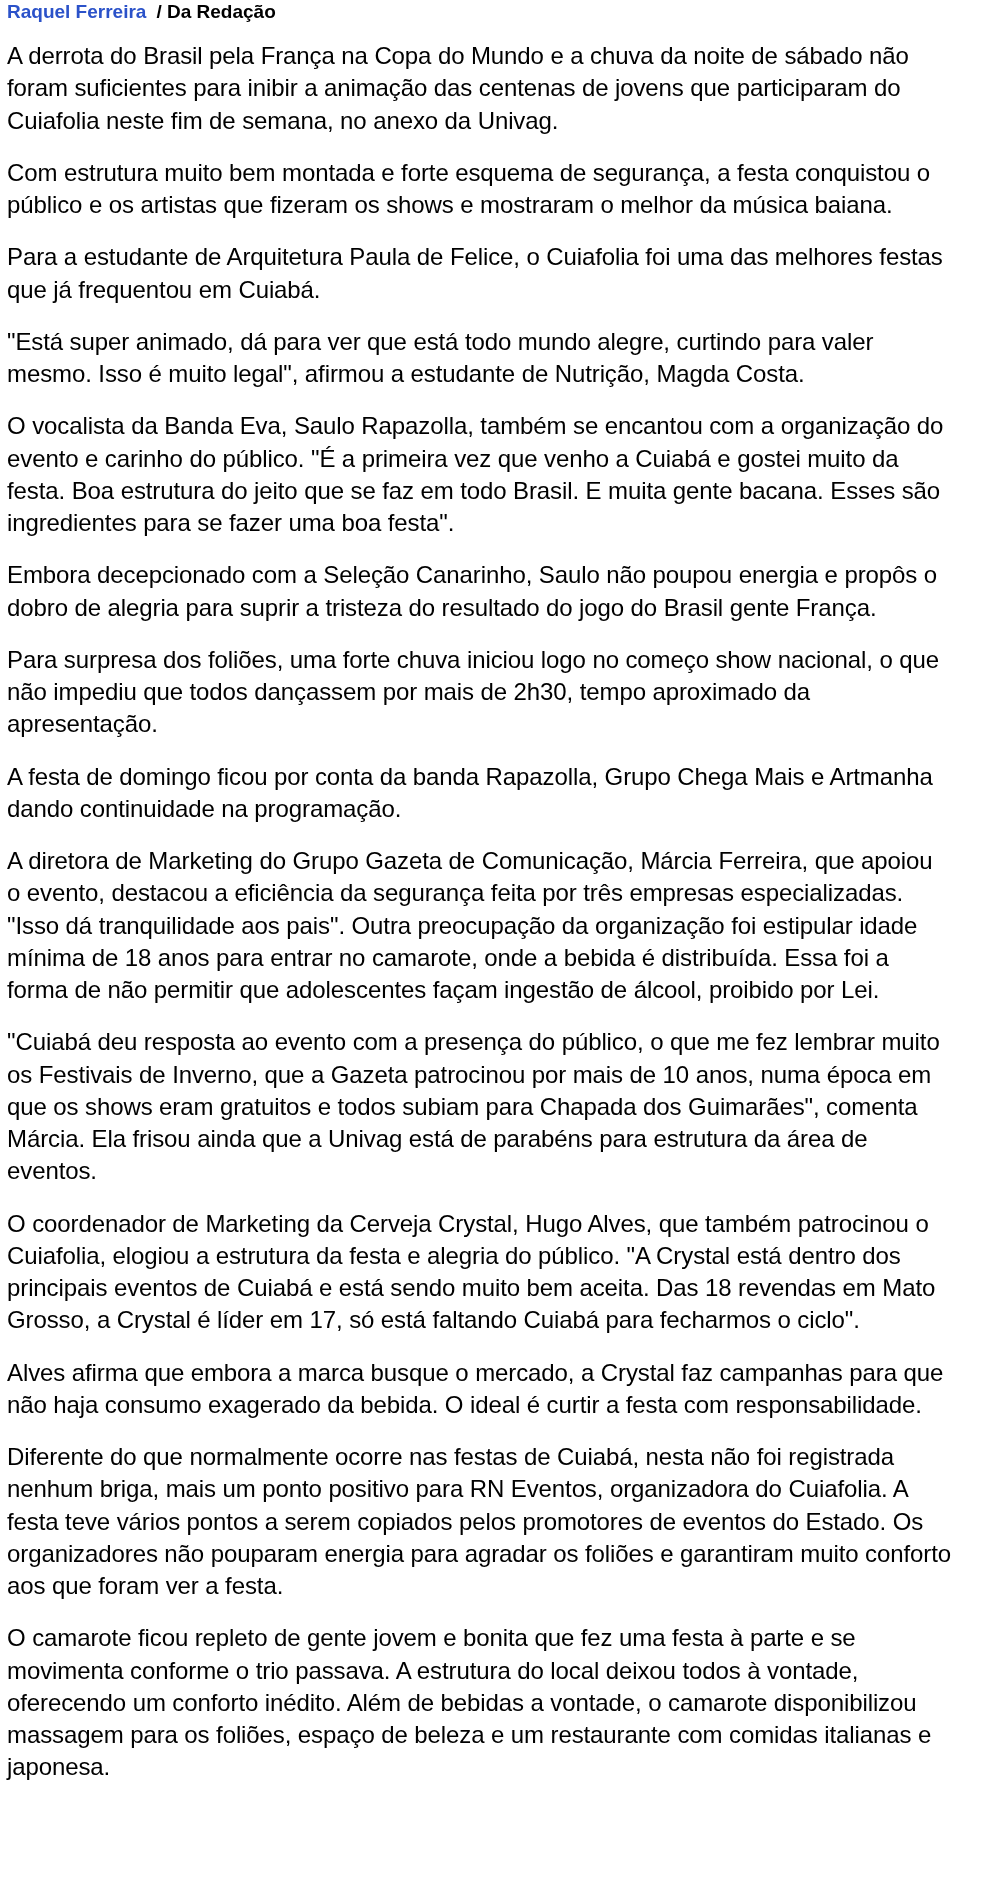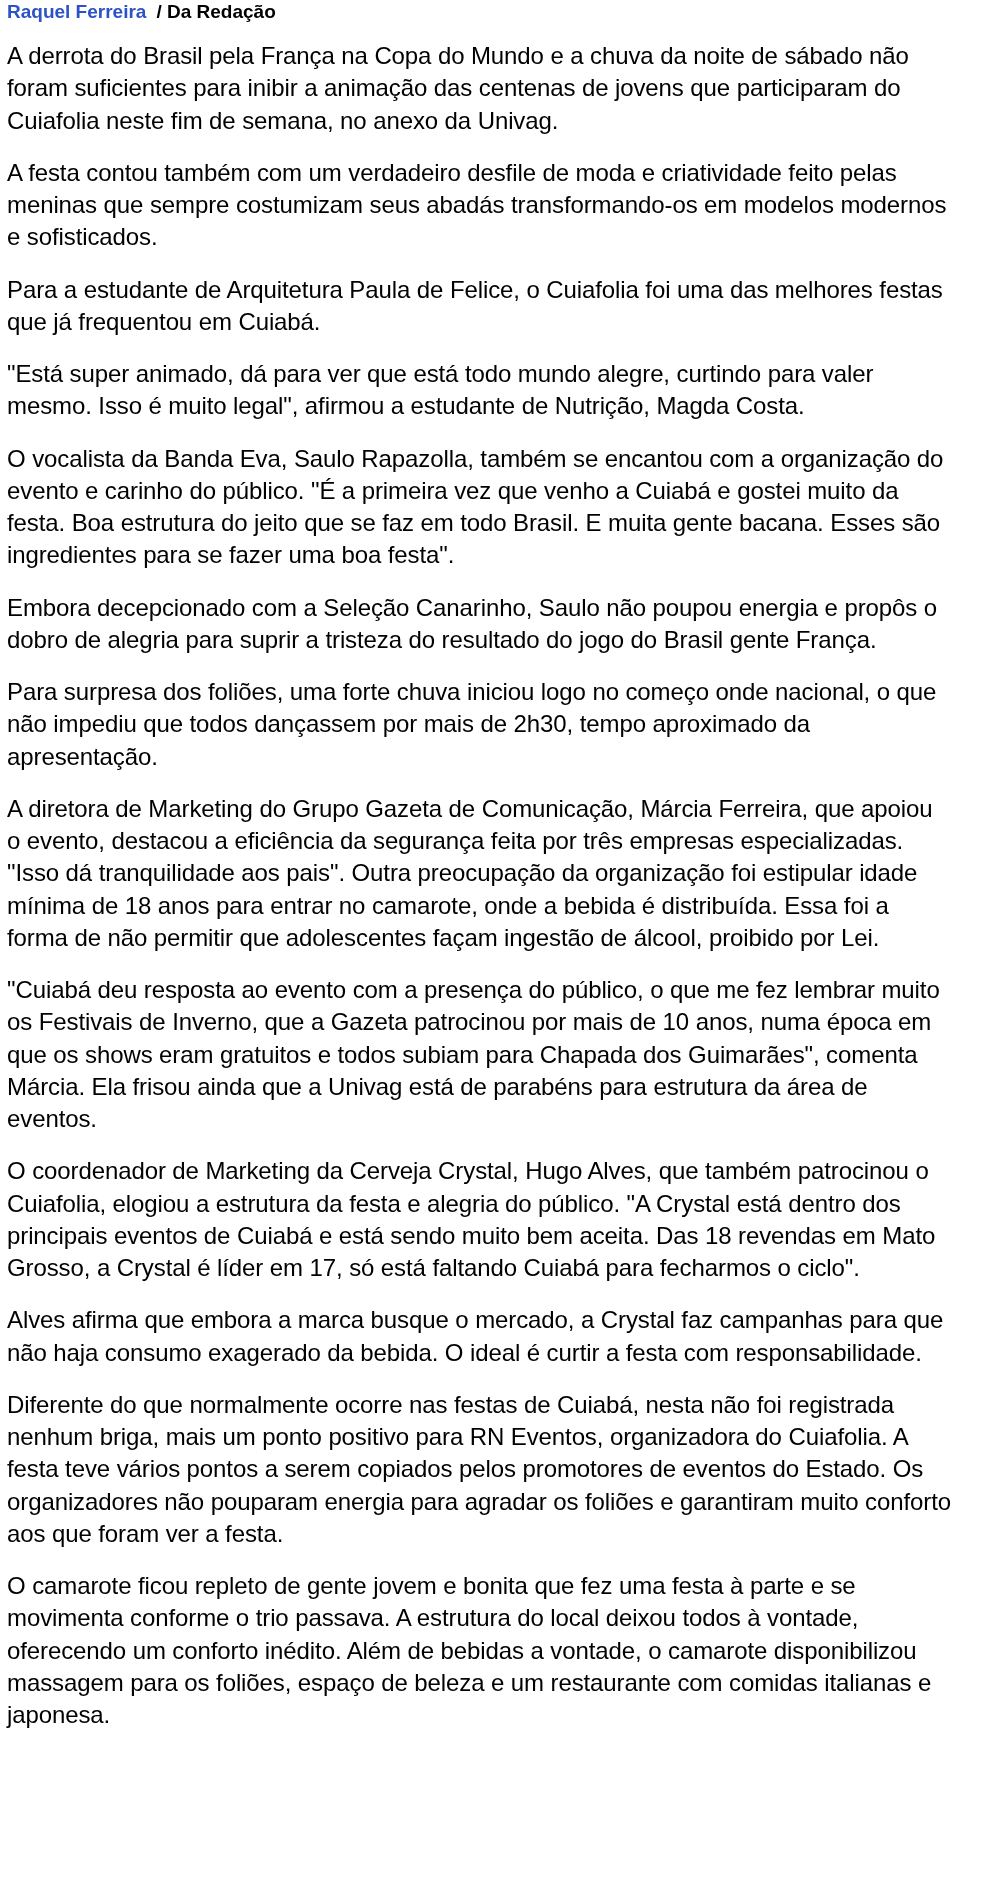--- a/index.html
+++ b/index.html
@@ -41,26 +41,27 @@
 </head>
 <body>
 
 <div class="article">
 
   <div class="byline">
     <a href="#">Raquel Ferreira</a><span class="source">/ Da Redação</span>
   </div>
 
   <p>A derrota do Brasil pela França na Copa do Mundo e a chuva da noite de sábado não foram suficientes para inibir a animação das centenas de jovens que participaram do Cuiafolia neste fim de semana, no anexo da Univag.</p>
-  <p>A festa contou também com um verdadeiro desfile de moda e criatividade feito pelas meninas que sempre costumizam seus abadás transformando-os em modelos modernos e sofisticados.</p>
+  <p>Com estrutura muito bem montada e forte esquema de segurança, a festa conquistou o público e os artistas que fizeram os shows e mostraram o melhor da música baiana.</p>
   <p>Para a estudante de Arquitetura Paula de Felice, o Cuiafolia foi uma das melhores festas que já frequentou em Cuiabá.</p>
   <p>"Está super animado, dá para ver que está todo mundo alegre, curtindo para valer mesmo. Isso é muito legal", afirmou a estudante de Nutrição, Magda Costa.</p>
   <p>O vocalista da Banda Eva, Saulo Rapazolla, também se encantou com a organização do evento e carinho do público. "É a primeira vez que venho a Cuiabá e gostei muito da festa. Boa estrutura do jeito que se faz em todo Brasil. E muita gente bacana. Esses são ingredientes para se fazer uma boa festa".</p>
   <p>Embora decepcionado com a Seleção Canarinho, Saulo não poupou energia e propôs o dobro de alegria para suprir a tristeza do resultado do jogo do Brasil gente França.</p>
-  <p>Para surpresa dos foliões, uma forte chuva iniciou logo no começo onde nacional, o que não impediu que todos dançassem por mais de 2h30, tempo aproximado da apresentação.</p>
+  <p>Para surpresa dos foliões, uma forte chuva iniciou logo no começo show nacional, o que não impediu que todos dançassem por mais de 2h30, tempo aproximado da apresentação.</p>
+  <p>A festa de domingo ficou por conta da banda Rapazolla, Grupo Chega Mais e Artmanha dando continuidade na programação.</p>
   <p>A diretora de Marketing do Grupo Gazeta de Comunicação, Márcia Ferreira, que apoiou o evento, destacou a eficiência da segurança feita por três empresas especializadas. "Isso dá tranquilidade aos pais". Outra preocupação da organização foi estipular idade mínima de 18 anos para entrar no camarote, onde a bebida é distribuída. Essa foi a forma de não permitir que adolescentes façam ingestão de álcool, proibido por Lei.</p>
   <p>"Cuiabá deu resposta ao evento com a presença do público, o que me fez lembrar muito os Festivais de Inverno, que a Gazeta patrocinou por mais de 10 anos, numa época em que os shows eram gratuitos e todos subiam para Chapada dos Guimarães", comenta Márcia. Ela frisou ainda que a Univag está de parabéns para estrutura da área de eventos.</p>
   <p>O coordenador de Marketing da Cerveja Crystal, Hugo Alves, que também patrocinou o Cuiafolia, elogiou a estrutura da festa e alegria do público. "A Crystal está dentro dos principais eventos de Cuiabá e está sendo muito bem aceita. Das 18 revendas em Mato Grosso, a Crystal é líder em 17, só está faltando Cuiabá para fecharmos o ciclo".</p>
   <p>Alves afirma que embora a marca busque o mercado, a Crystal faz campanhas para que não haja consumo exagerado da bebida. O ideal é curtir a festa com responsabilidade.</p>
   <p>Diferente do que normalmente ocorre nas festas de Cuiabá, nesta não foi registrada nenhum briga, mais um ponto positivo para RN Eventos, organizadora do Cuiafolia. A festa teve vários pontos a serem copiados pelos promotores de eventos do Estado. Os organizadores não pouparam energia para agradar os foliões e garantiram muito conforto aos que foram ver a festa.</p>
   <p>O camarote ficou repleto de gente jovem e bonita que fez uma festa à parte e se movimenta conforme o trio passava. A estrutura do local deixou todos à vontade, oferecendo um conforto inédito. Além de bebidas a vontade, o camarote disponibilizou massagem para os foliões, espaço de beleza e um restaurante com comidas italianas e japonesa.</p>
 
 </div>
 
 </body></html>

